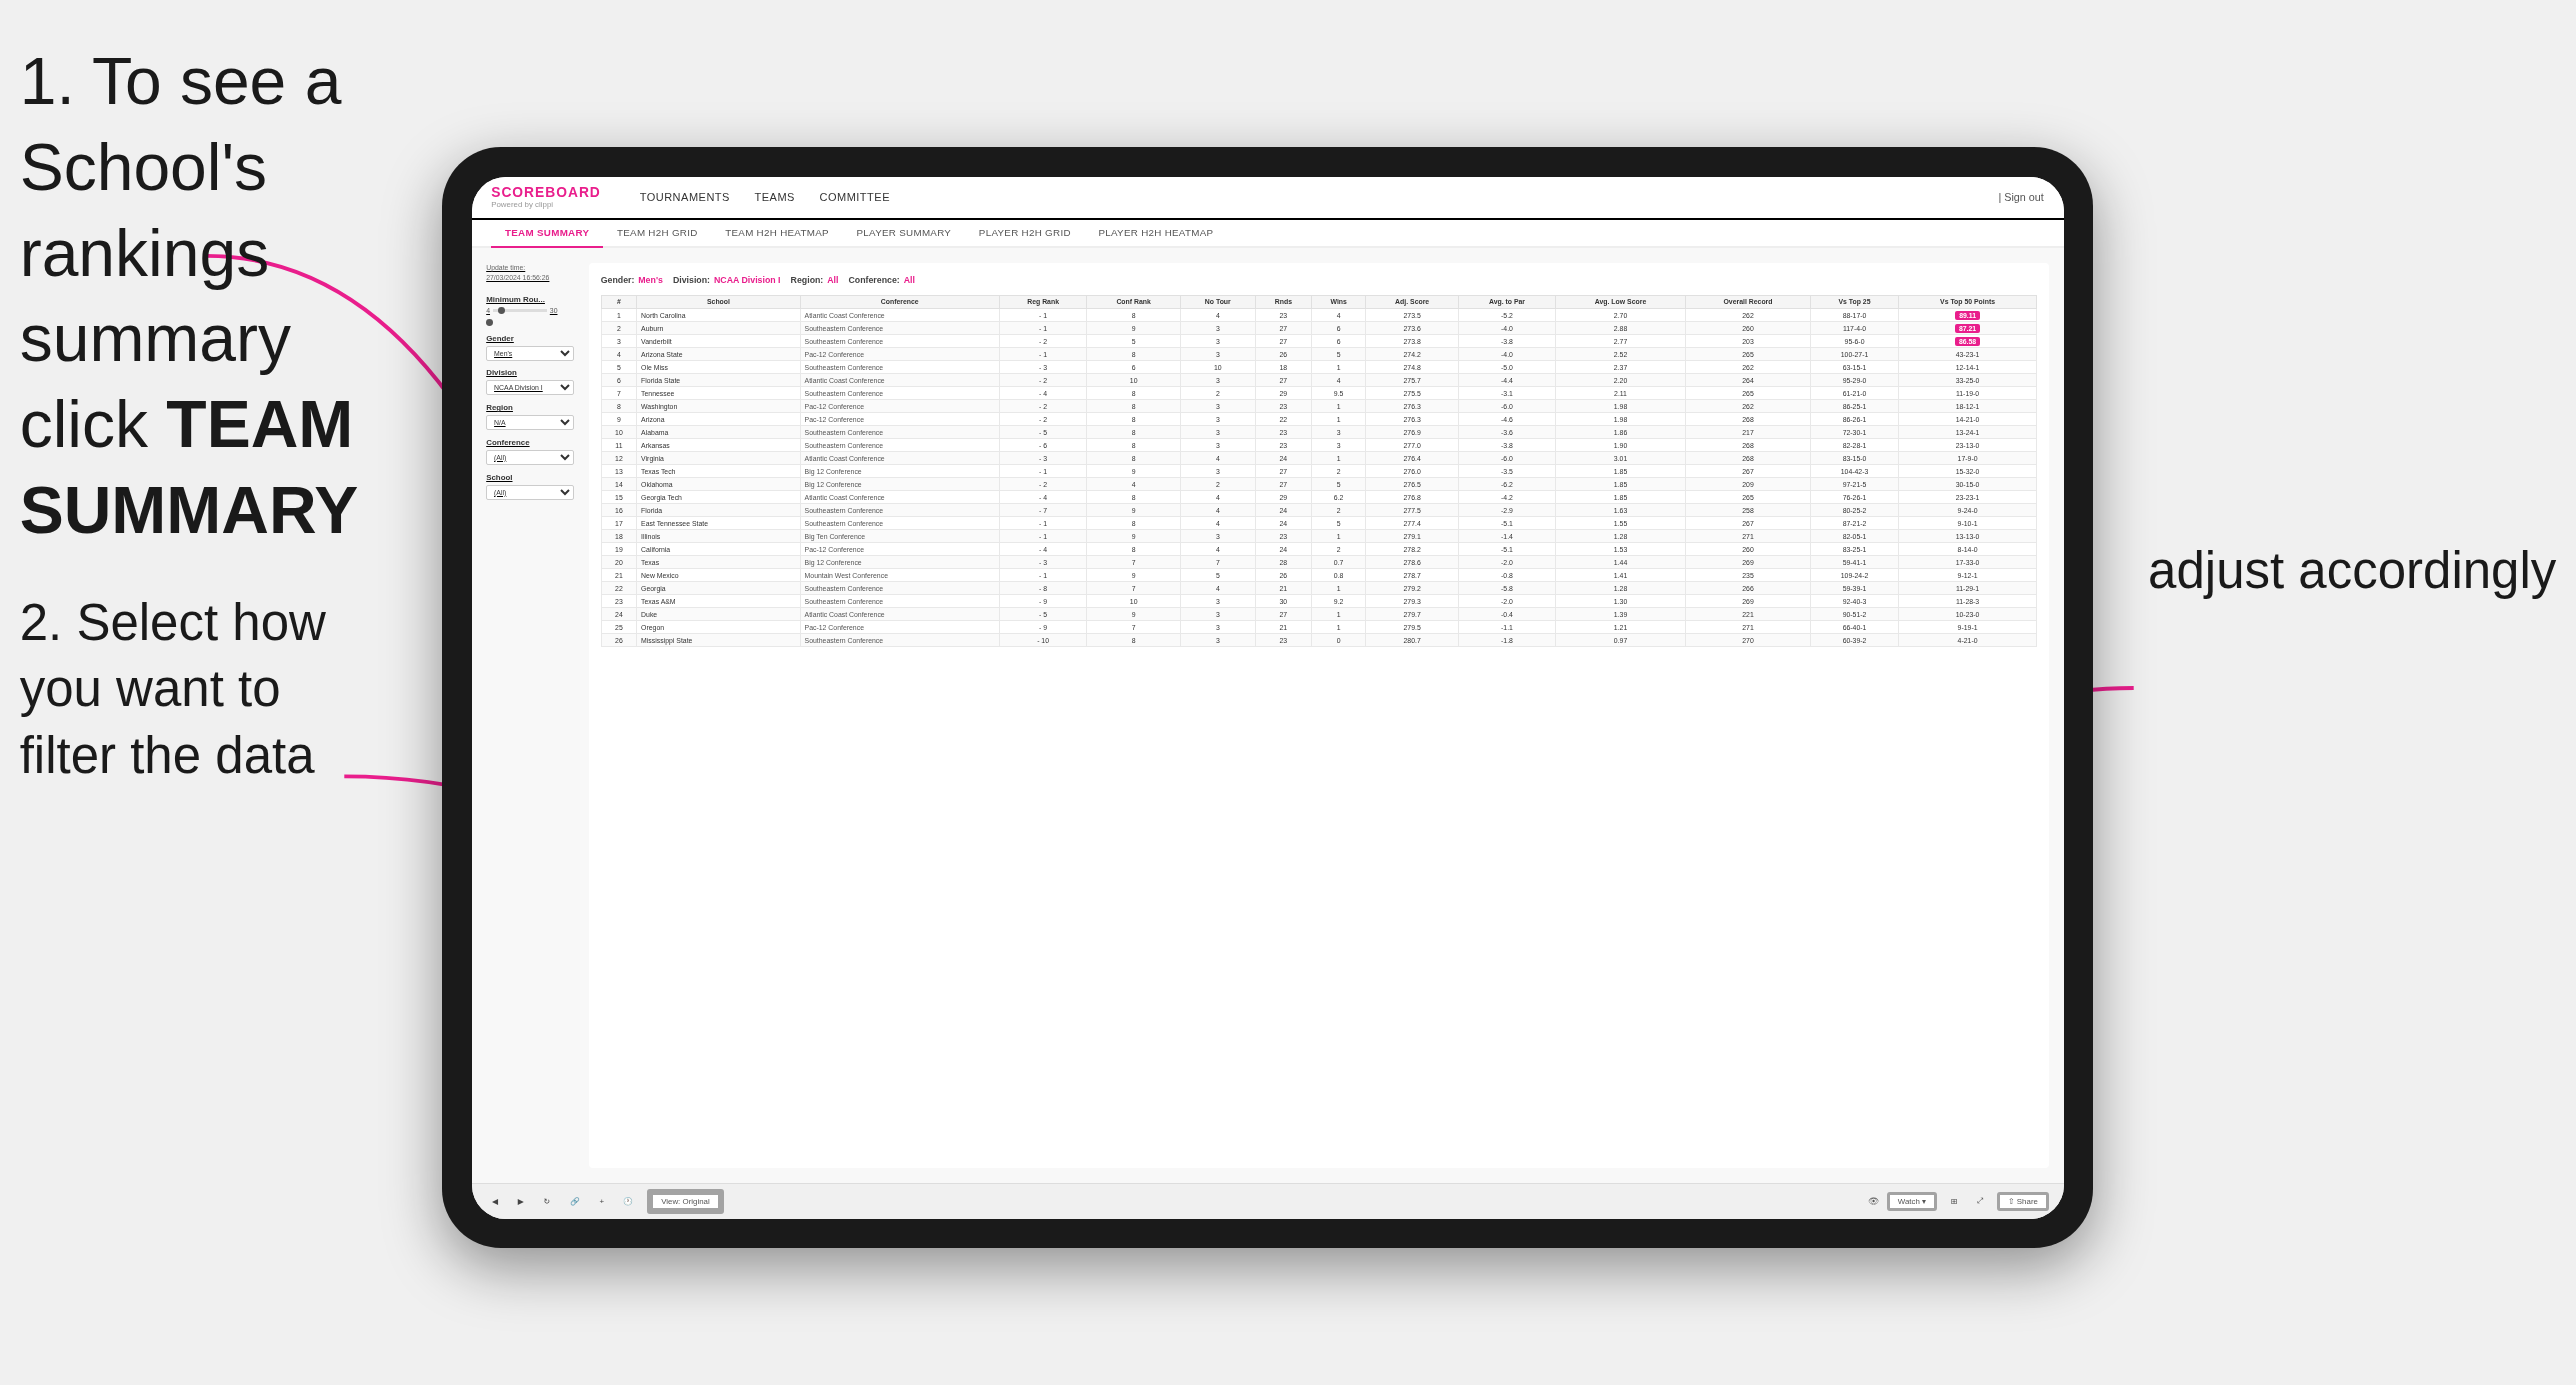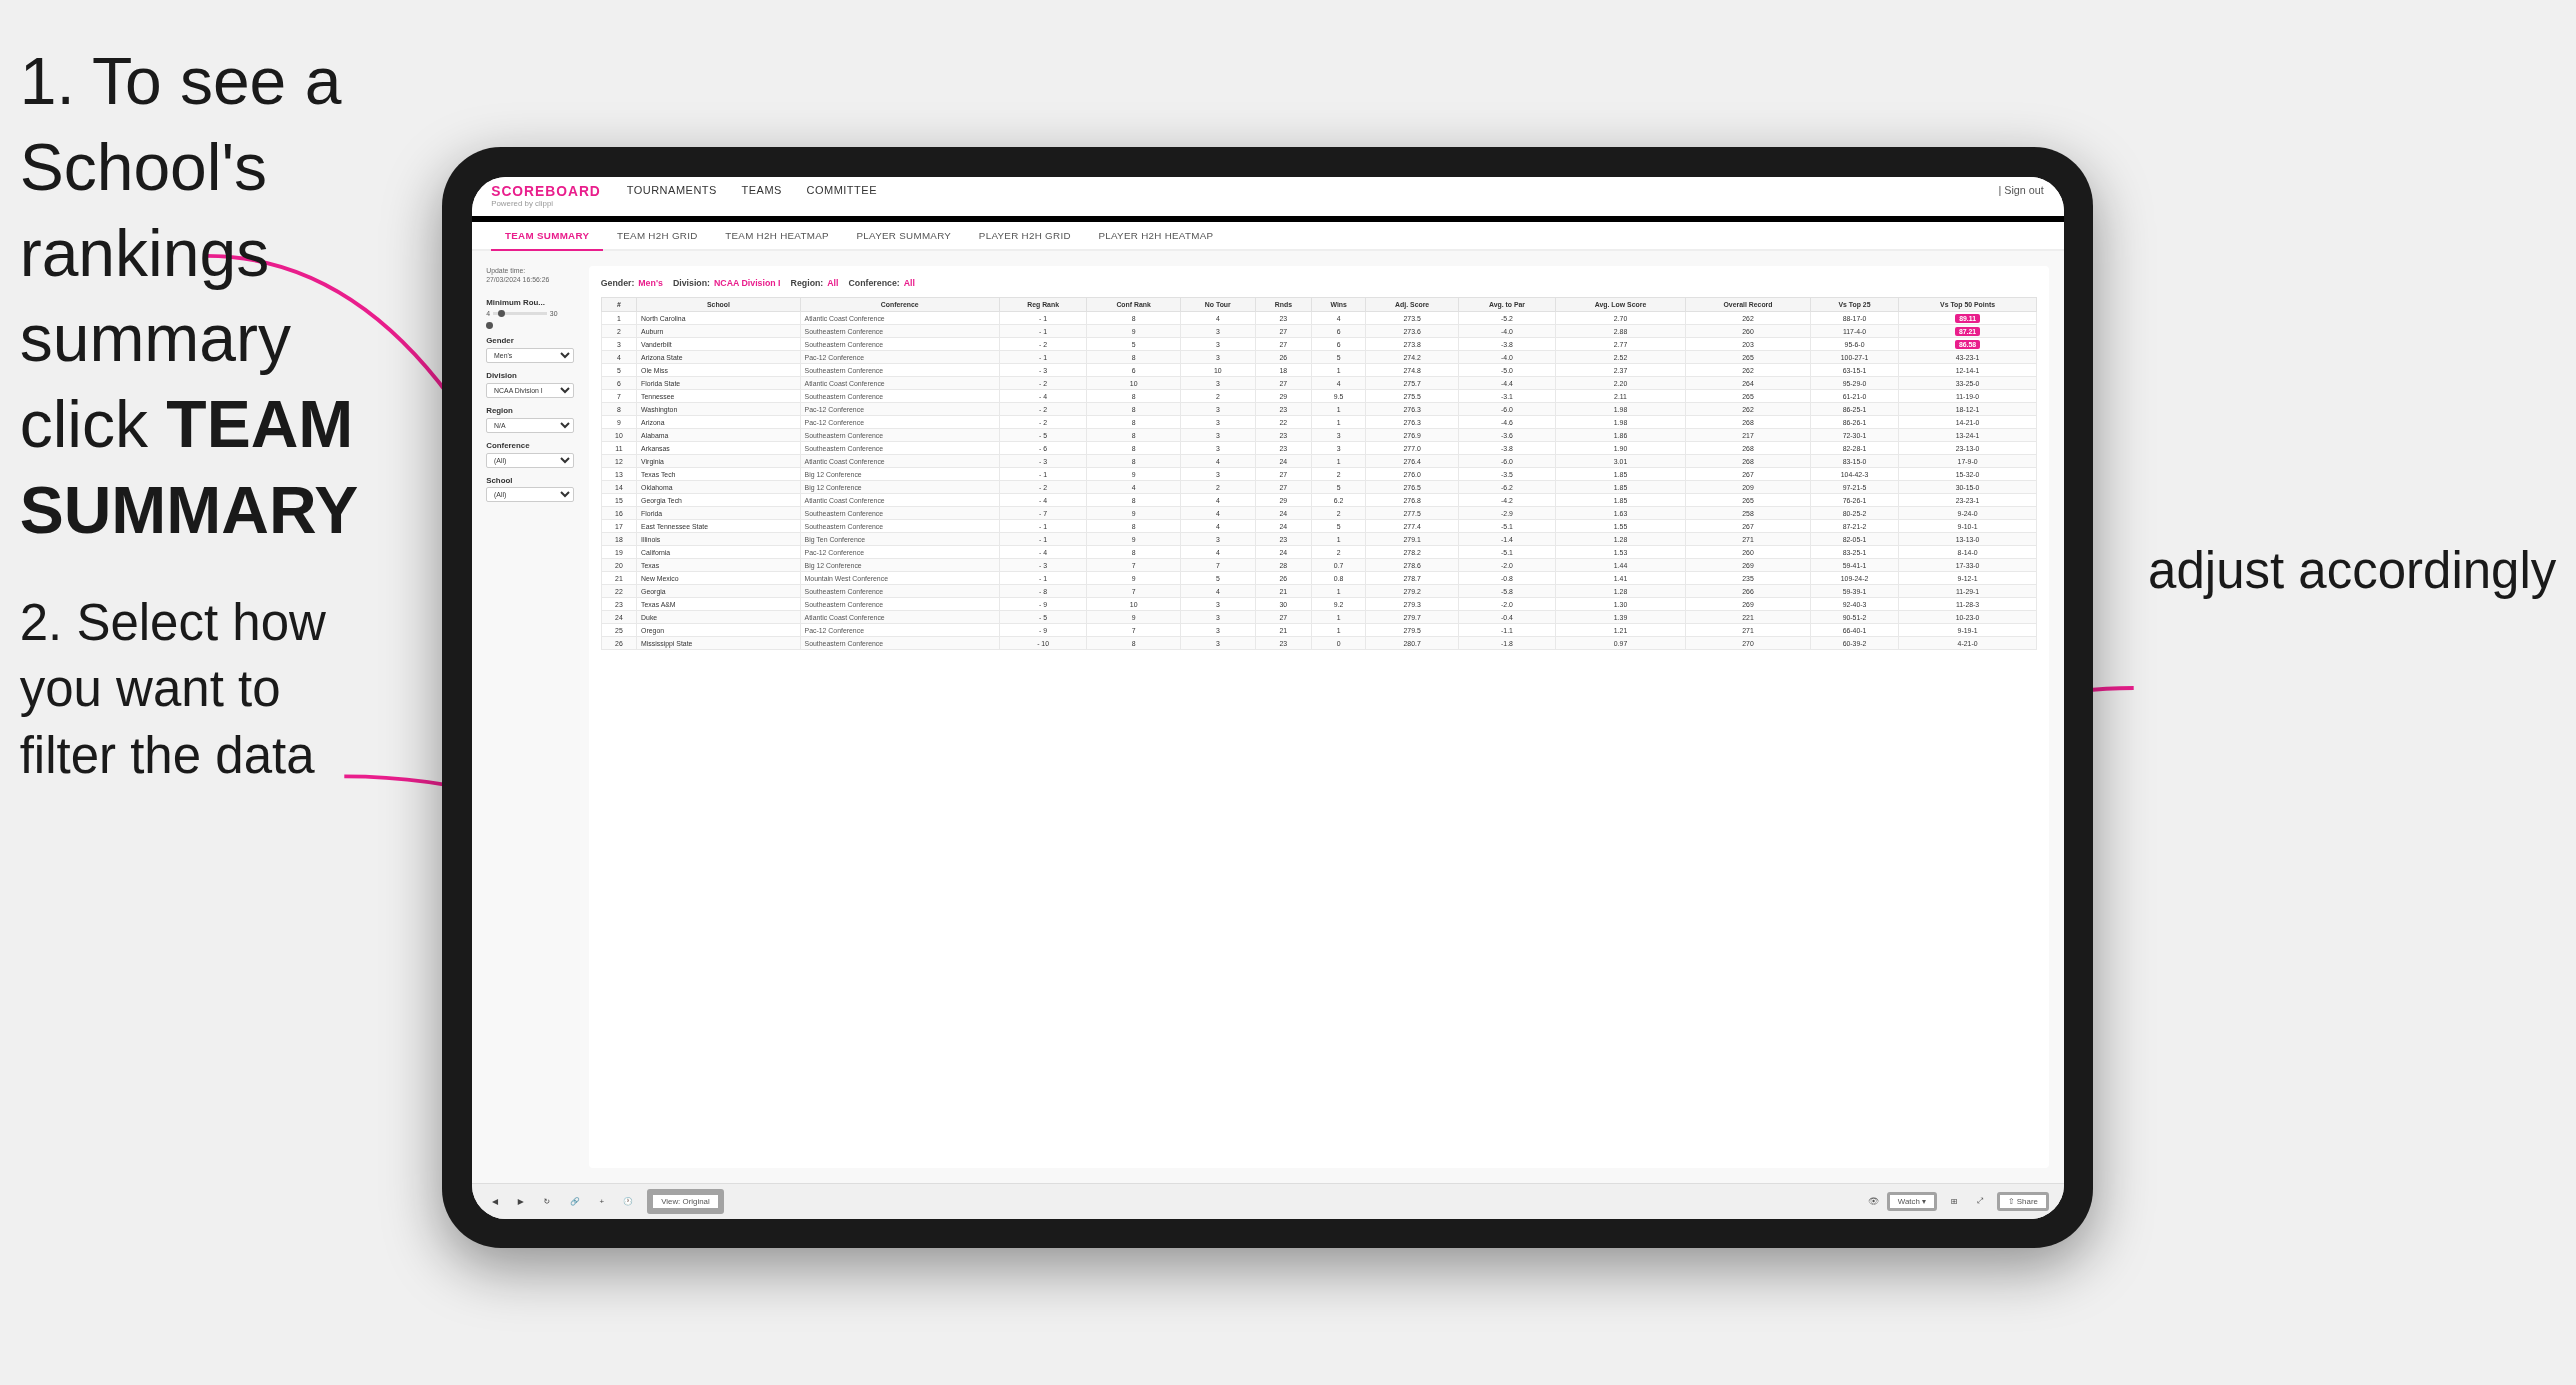--- a/index.html
+++ b/index.html
@@ -66,25 +66,25 @@
       background: #fff;
       border-radius: 34px;
       overflow: hidden;
       display: flex;
       flex-direction: column;
     }
 
     
     .nav-bar {
       background: #fff;
-      border-bottom: 6px solid #000000;
+      border-bottom: 2px solid #000000;
       padding: 7.9px 19.7px;
       display: flex;
-      align-items: flex-start;
-      gap: 16px;
+      align-items: center;
+      gap: 29px;
       min-height: 43px;
     }
 
     .logo-area {
       display: flex;
       flex-direction: column;
       align-items: flex-start;
     }
 
     .logo-text {
@@ -158,20 +158,21 @@
       gap: 14.7px;
     }
 
     
     .sidebar-filters {
       width: 88px;
       flex-shrink: 0;
       display: flex;
       flex-direction: column;
       gap: 7.9px;
+      text-decoration: underline;
     }
 
     .update-time {
       font-size: 6.9px;
       color: #666;
       line-height: 1.4;
       margin-bottom: 4.9px;
     }
 
     .filter-group {

